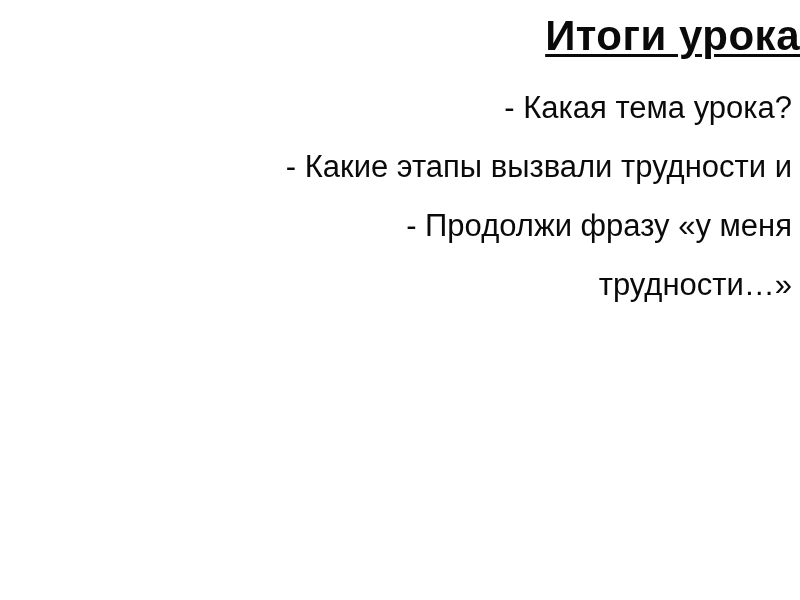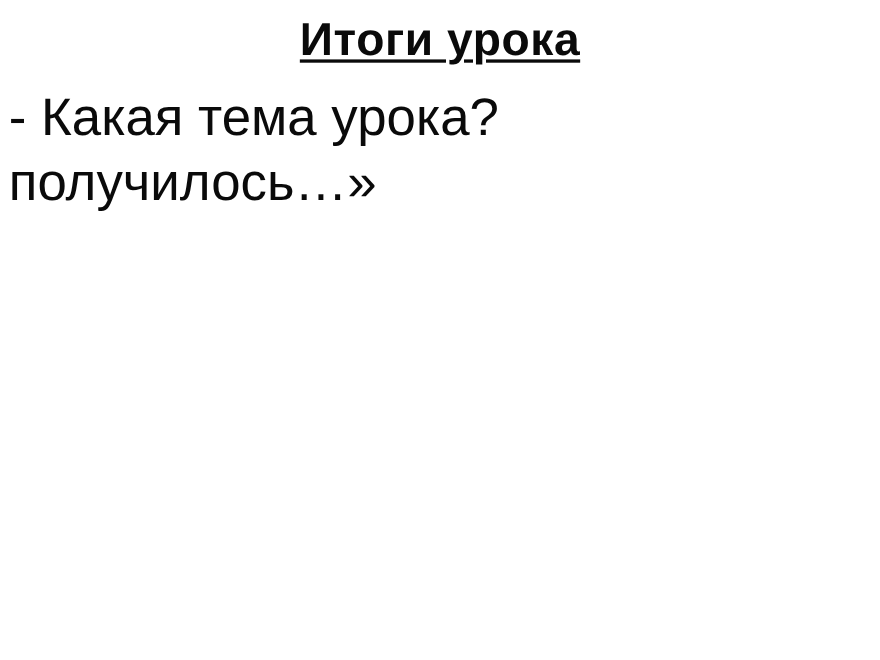--- a/index.html
+++ b/index.html
@@ -12,45 +12,48 @@
     width: 800px;
     height: 600px;
     background: #ffffff;
     overflow: hidden;
     font-family: "Liberation Sans", "DejaVu Sans", sans-serif;
     color: #0a0a0a;
   }
   .slide-title {
     margin: 0;
     padding-top: 12px;
-    text-align: center;
+    text-align: right;
     font-size: 42px;
     font-weight: 700;
     text-decoration: underline;
     text-underline-offset: 4px;
     text-decoration-thickness: 3px;
     letter-spacing: 0.5px;
     color: #0a0a0a;
   }
   .slide-body {
     margin-top: 18px;
     padding-left: 8px;
     padding-right: 8px;
-    font-size: 48px;
+    font-size: 31px;
     font-weight: 400;
     line-height: 59px;
     color: #0a0a0a;
+    text-align: right;
   }
   .text-line {
     white-space: pre;
   }
 </style>
 </head>
 <body>
 
 <div class="slide">
   <h1 class="slide-title">Итоги урока</h1>
 
   <div class="slide-body">
     <div class="text-line">- Какая тема урока?</div>
-    <div class="text-line">получилось…»</div>
+    <div class="text-line">- Какие этапы вызвали трудности и</div>
+    <div class="text-line">- Продолжи фразу «у меня</div>
+    <div class="text-line">трудности…»</div>
   </div>
 </div>
 
 </body></html>

